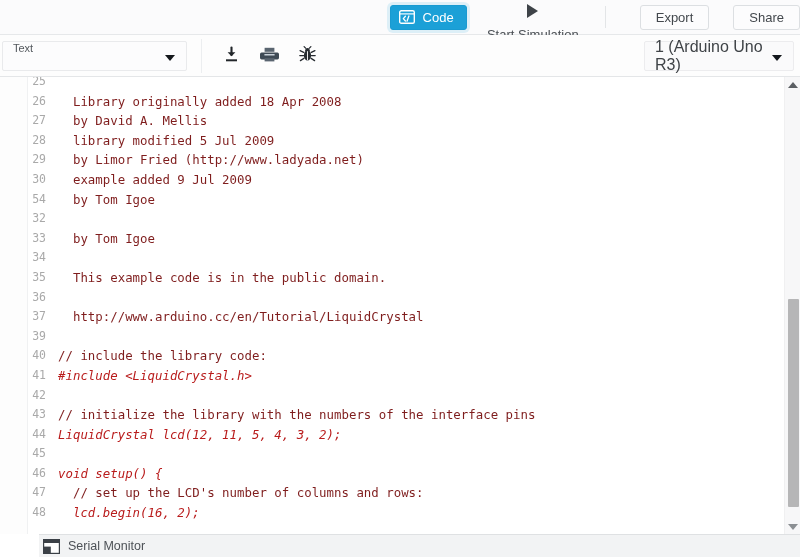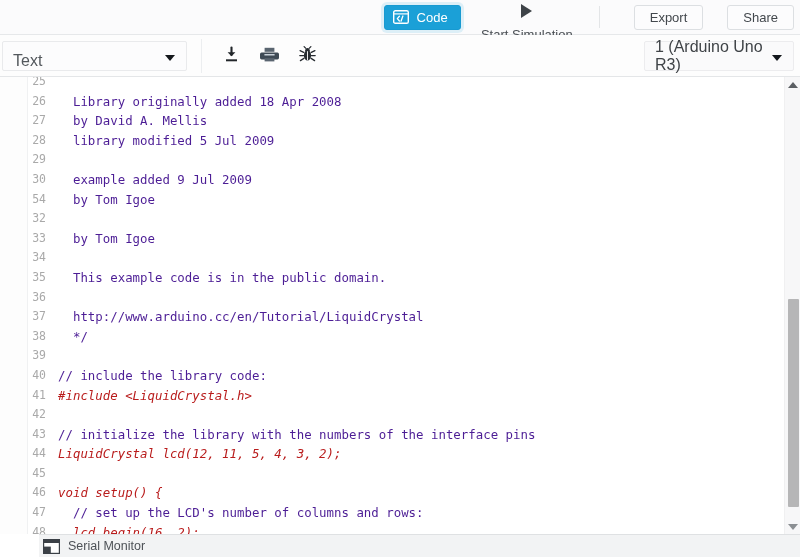--- a/index.html
+++ b/index.html
@@ -10,21 +10,20 @@
     overflow: hidden;
   }
   #app { position: relative; width: 800px; height: 557px; background: #fff; }
 
   
   .topbar {
     position: absolute; left: 0; top: 0; width: 800px; height: 35px;
     background: #fbfbfc;
     border-bottom: 1px solid #e6e8ea;
     display: flex; align-items: center; justify-content: flex-end;
-    padding-right: 6px;
   }
   .seg-group { display: flex; align-items: center; }
   .btn-code {
     display: flex; align-items: center; gap: 7px;
     height: 25px; padding: 0 12px 0 8px;
     background: #1ba0d7; color: #ffffff;
     border: 1px solid #189ad1; border-radius: 3px;
     font-size: 13px; letter-spacing: .1px;
     box-shadow: 0 0 0 3px rgba(27,160,215,0.13);
   }
@@ -47,22 +46,22 @@
 
   
   .toolbar2 {
     position: absolute; left: 0; top: 35px; width: 800px; height: 42px;
     background: #fdfdfd; border-bottom: 1px solid #e4e6e8;
     display: flex; align-items: center;
   }
   .select-text {
     position: relative; width: 185px; height: 30px; margin-left: 2px;
     background: #fcfcfd; border: 1px solid #e9eaec; border-radius: 2px;
-    display: flex; align-items: flex-end; padding: 0 10px;
-    color: #53585d; font-size: 16px;
+    display: flex; align-items: flex-start; padding: 0 10px;
+    color: #53585d; font-size: 11px;
   }
   .select-text .caret {
     position: absolute; right: 11px; top: 13px;
     width: 0; height: 0;
     border-left: 5px solid transparent; border-right: 5px solid transparent;
     border-top: 6px solid #14181c;
   }
   .icon-group {
     display: flex; align-items: center; height: 34px;
     margin-left: 14px; border-left: 1px solid #eceef0; padding-left: 10px;
@@ -98,21 +97,21 @@
   .row { height: 19.6px; display: flex; align-items: flex-start; }
   .ln {
     width: 52px; min-width: 28px; text-align: right; padding-right: 6px;
     color: #a9a9a9; font-family: "DejaVu Sans Mono", monospace; font-size: 11.5px;
     line-height: 19.6px; user-select: none;
   }
   .src {
     font-family: "DejaVu Sans Mono", monospace; font-size: 12.4px;
     line-height: 19.6px; white-space: pre; padding-left: 6px;
   }
-  .cm { color: #4c1d95; }
+  .cm { color: #7f1d1d; }
   .cd { color: #b91c1c; font-style: italic; }
 
   
   .vscroll {
     position: absolute; right: 0; top: 77px; width: 16px; height: 457px;
     background: #f7f7f8; border-left: 1px solid #f0f0f1;
   }
   .sb-arrow { width: 16px; height: 15px; display: flex; align-items: center; justify-content: center; }
   .sb-up { width: 0; height: 0; border-left: 5px solid transparent; border-right: 5px solid transparent; border-bottom: 6px solid #5b5f63; }
   .sb-down { width: 0; height: 0; border-left: 5px solid transparent; border-right: 5px solid transparent; border-top: 6px solid #8b8f93; }
@@ -232,20 +231,21 @@
         <div class="row">
           <span class="ln">27</span>
           <span class="src cm">  by David A. Mellis</span>
         </div>
         <div class="row">
           <span class="ln">28</span>
           <span class="src cm">  library modified 5 Jul 2009</span>
         </div>
         <div class="row">
           <span class="ln">29</span>
+          <span class="src cm">  by Limor Fried (http://www.ladyada.net)</span>
         </div>
         <div class="row">
           <span class="ln">30</span>
           <span class="src cm">  example added 9 Jul 2009</span>
         </div>
         <div class="row">
           <span class="ln">54</span>
           <span class="src cm">  by Tom Igoe</span>
         </div>
         <div class="row">
@@ -263,24 +263,20 @@
           <span class="ln">35</span>
           <span class="src cm">  This example code is in the public domain.</span>
         </div>
         <div class="row">
           <span class="ln">36</span>
           <span class="src cm"></span>
         </div>
         <div class="row">
           <span class="ln">37</span>
           <span class="src cm">  http://www.arduino.cc/en/Tutorial/LiquidCrystal</span>
-        </div>
-        <div class="row">
-          <span class="ln">38</span>
-          <span class="src cm">  */</span>
         </div>
         <div class="row">
           <span class="ln">39</span>
           <span class="src cd"></span>
         </div>
         <div class="row">
           <span class="ln">40</span>
           <span class="src cm">// include the library code:</span>
         </div>
         <div class="row">

